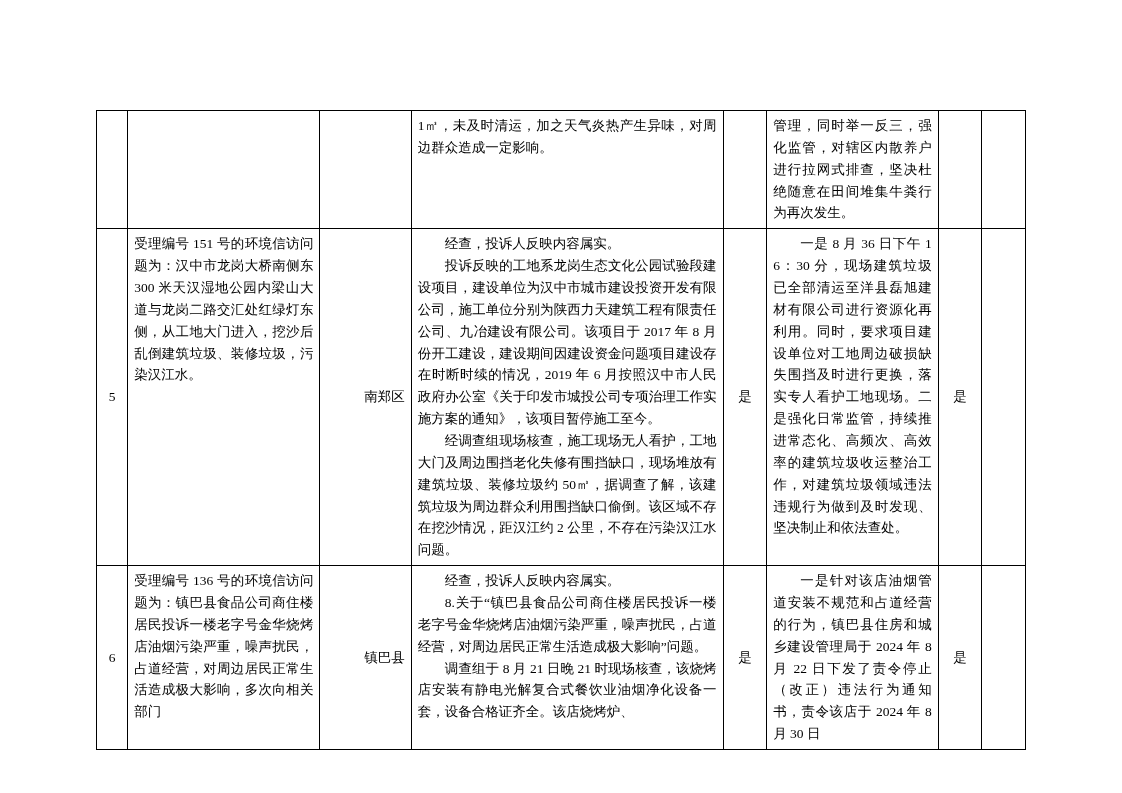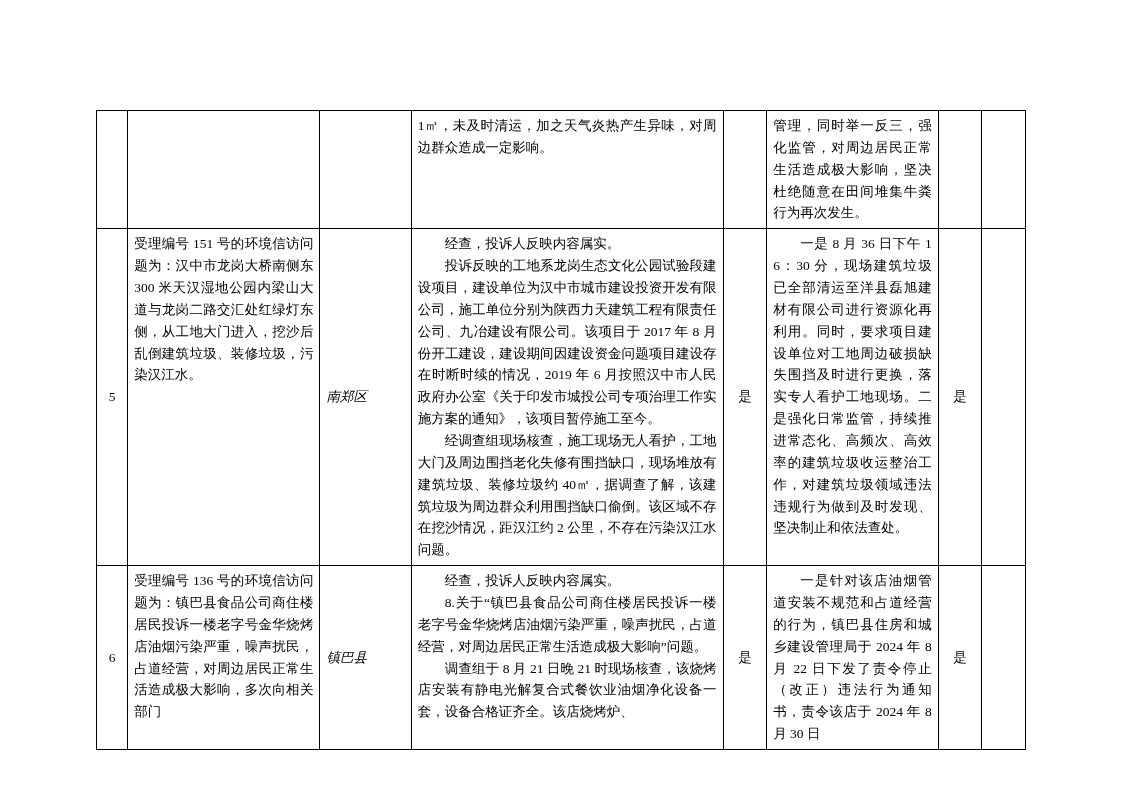--- a/index.html
+++ b/index.html
@@ -44,23 +44,22 @@
     padding-right: 2px;
   }
   td.col-issue {
     width: 185px;
     text-align: justify;
     text-align-last: left;
     margin-left: 36px;
   }
   td.col-area {
     width: 88px;
-    text-align: left;
+    text-align: right;
     vertical-align: middle;
-    font-style: italic;
   }
   td.col-detail {
     width: 300px;
     text-align: justify;
     text-align-last: left;
   }
   td.col-flag1 {
     width: 42px;
     text-align: center;
     vertical-align: middle;
@@ -108,34 +107,34 @@
 
       <tr>
         <td class="col-idx"></td>
         <td class="col-issue"></td>
         <td class="col-area"></td>
         <td class="col-detail">
           <p class="para no-indent">1㎥，未及时清运，加之天气炎热产生异味，对周边群众造成一定影响。</p>
         </td>
         <td class="col-flag1"></td>
         <td class="col-result">
-          <p class="para no-indent">管理，同时举一反三，强化监管，对周边居民正常生活造成极大影响，坚决杜绝随意在田间堆集牛粪行为再次发生。</p>
+          <p class="para no-indent">管理，同时举一反三，强化监管，对辖区内散养户进行拉网式排查，坚决杜绝随意在田间堆集牛粪行为再次发生。</p>
         </td>
         <td class="col-flag2"></td>
         <td class="col-last"></td>
       </tr>
 
       <tr>
         <td class="col-idx">5</td>
         <td class="col-issue cell-mid">受理编号 151 号的环境信访问题为：汉中市龙岗大桥南侧东 300 米天汉湿地公园内梁山大道与龙岗二路交汇处红绿灯东侧，从工地大门进入，挖沙后乱倒建筑垃圾、装修垃圾，污染汉江水。</td>
         <td class="col-area">南郑区</td>
         <td class="col-detail">
           <p class="para">经查，投诉人反映内容属实。</p>
           <p class="para">投诉反映的工地系龙岗生态文化公园试验段建设项目，建设单位为汉中市城市建设投资开发有限公司，施工单位分别为陕西力天建筑工程有限责任公司、九冶建设有限公司。该项目于 2017 年 8 月份开工建设，建设期间因建设资金问题项目建设存在时断时续的情况，2019 年 6 月按照汉中市人民政府办公室《关于印发市城投公司专项治理工作实施方案的通知》，该项目暂停施工至今。</p>
-          <p class="para">经调查组现场核查，施工现场无人看护，工地大门及周边围挡老化失修有围挡缺口，现场堆放有建筑垃圾、装修垃圾约 40㎥，据调查了解，该建筑垃圾为周边群众利用围挡缺口偷倒。该区域不存在挖沙情况，距汉江约 2 公里，不存在污染汉江水问题。</p>
+          <p class="para">经调查组现场核查，施工现场无人看护，工地大门及周边围挡老化失修有围挡缺口，现场堆放有建筑垃圾、装修垃圾约 50㎥，据调查了解，该建筑垃圾为周边群众利用围挡缺口偷倒。该区域不存在挖沙情况，距汉江约 2 公里，不存在污染汉江水问题。</p>
         </td>
         <td class="col-flag1">是</td>
         <td class="col-result">
           <p class="para">一是 8 月 36 日下午 16：30 分，现场建筑垃圾已全部清运至洋县磊旭建材有限公司进行资源化再利用。同时，要求项目建设单位对工地周边破损缺失围挡及时进行更换，落实专人看护工地现场。二是强化日常监管，持续推进常态化、高频次、高效率的建筑垃圾收运整治工作，对建筑垃圾领域违法违规行为做到及时发现、坚决制止和依法查处。</p>
         </td>
         <td class="col-flag2">是</td>
         <td class="col-last"></td>
       </tr>
 
       <tr>

